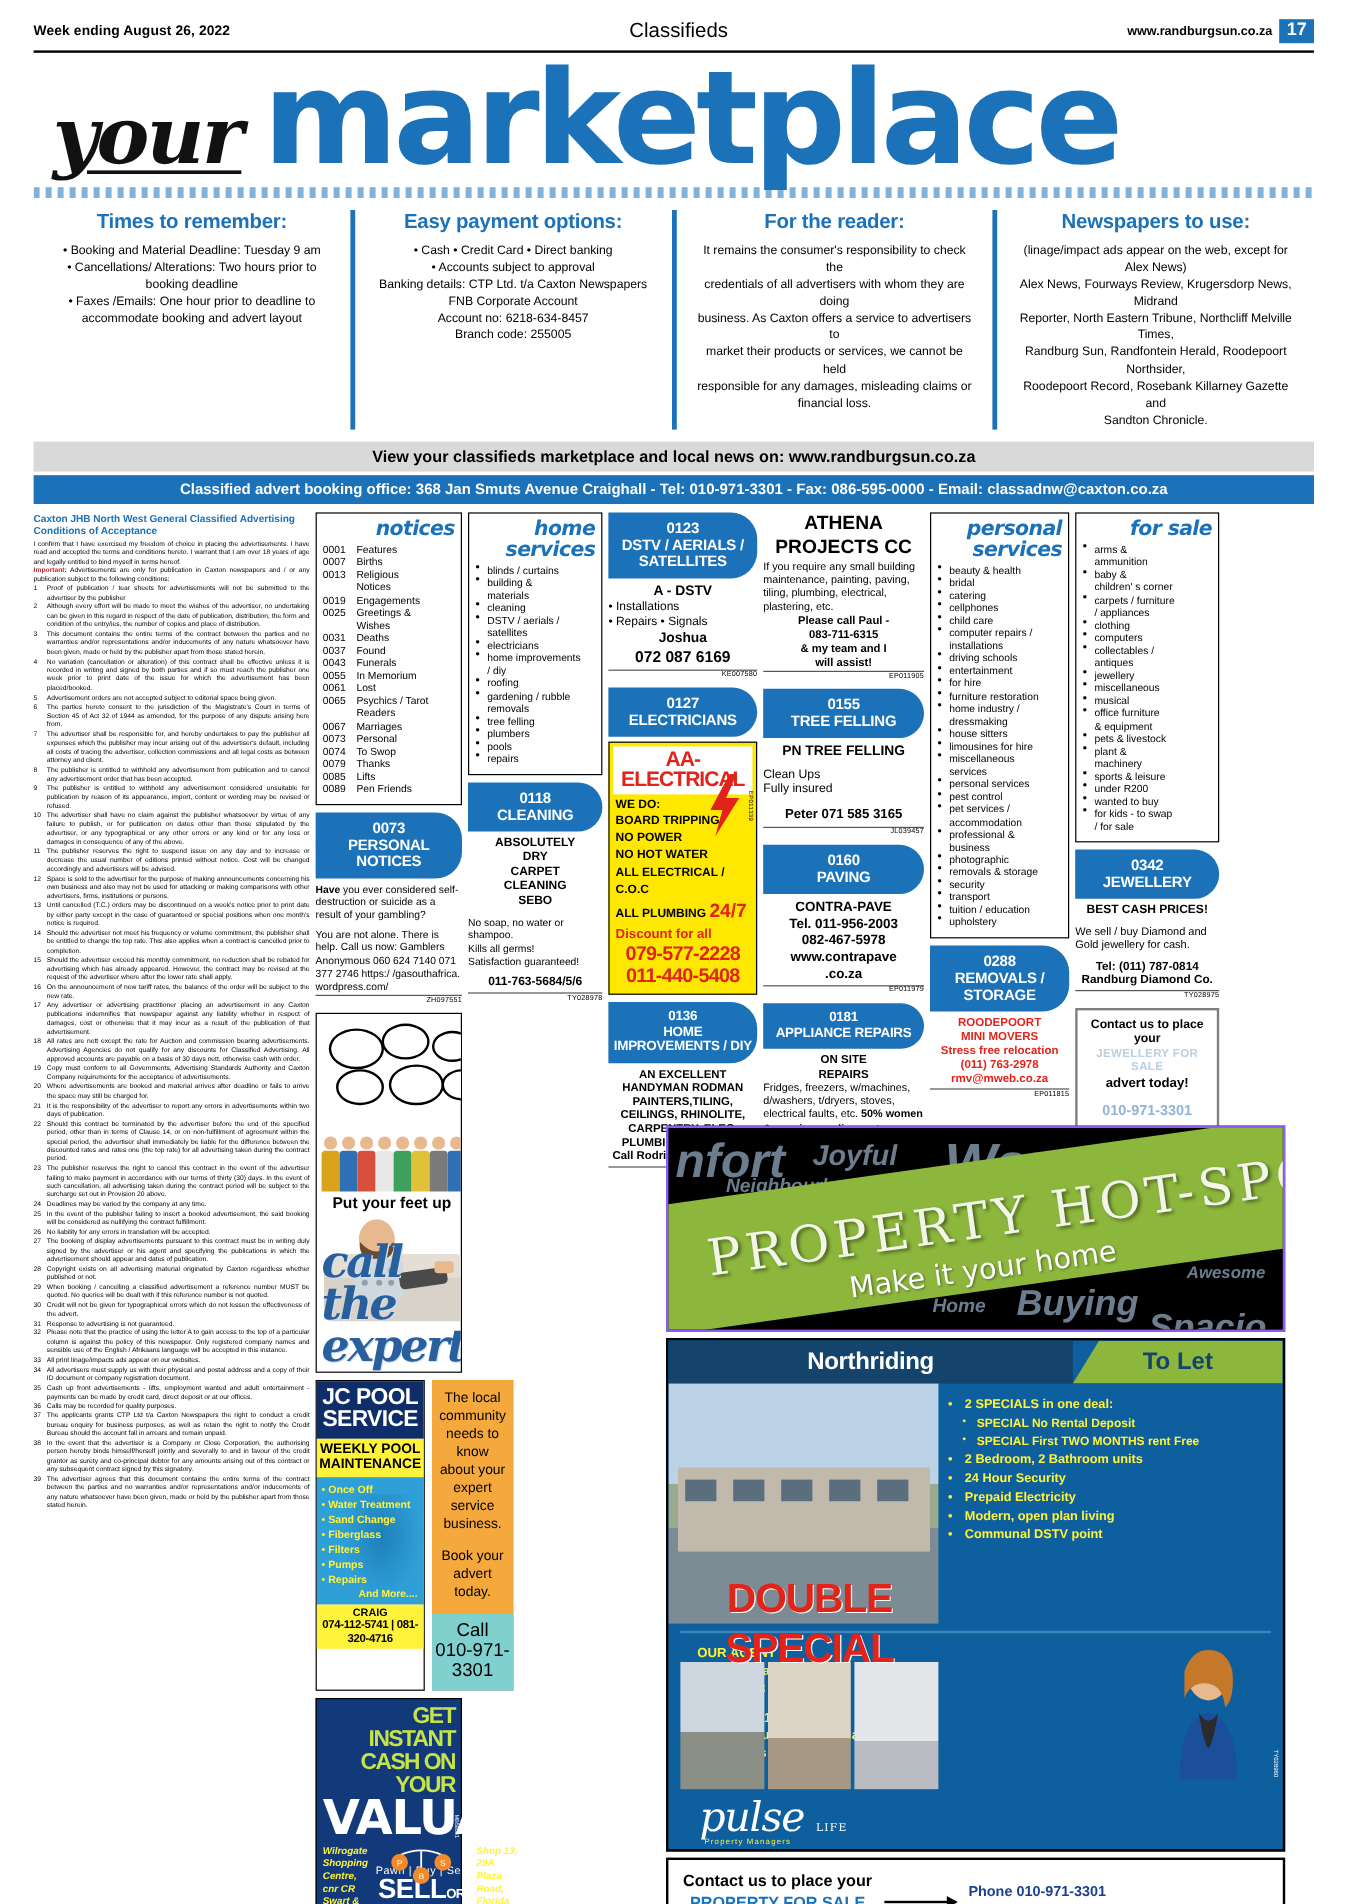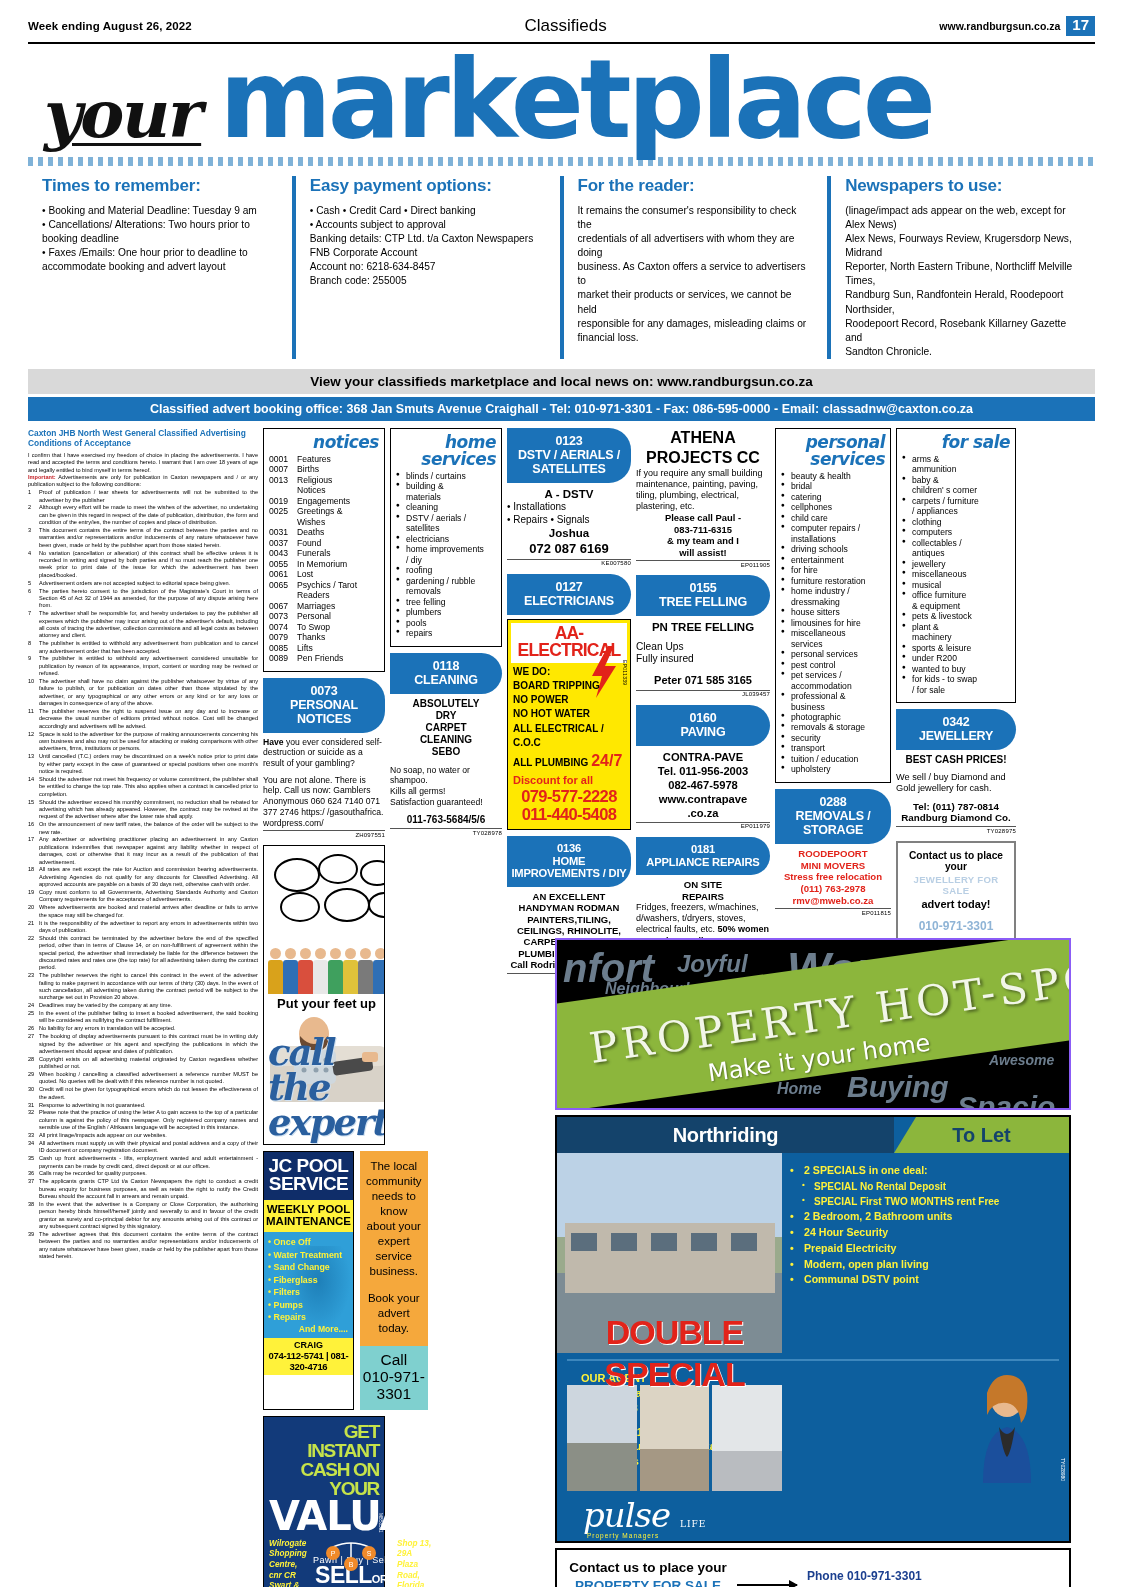--- a/index.html
+++ b/index.html
@@ -29,21 +29,21 @@
              text-decoration: underline; text-underline-offset: 6px; text-decoration-thickness: 3px;
              margin-left: 16px; }
   .mh-market { font-size: 108px; font-weight: bold; color: #1b72b8; letter-spacing: -4px;
                line-height: .92; margin-left: 18px; font-family: "DejaVu Sans", sans-serif; }
   .dashrule { height: 9px; margin: 4px 0 6px;
     background-image: repeating-linear-gradient(to right, #7fb2d8 0 5px, transparent 5px 10px);
     background-size: 10px 9px; }
 
   
   .inforow { display: flex; gap: 0; padding: 4px 0 8px; }
-  .infocol { flex: 1; padding: 0 14px; position: relative; }
+  .infocol { flex: 1; padding: 0 14px; text-align: center; position: relative; }
   .infocol + .infocol { border-left: 4px solid #1b72b8; }
   .info-h { color: #1b72b8; font-size: 17px; font-weight: bold; margin-bottom: 8px; letter-spacing: -.2px; }
   .info-b { font-size: 10.2px; line-height: 1.38; }
 
   
   .greystrip { background: #d9d9d9; text-align: center; font-size: 13.5px; font-weight: bold;
                padding: 5px 0; margin-top: 2px; }
   .bluestrip { background: #1b72b8; color: #fff; text-align: center; font-size: 12.5px;
                font-weight: bold; padding: 5px 0; margin-top: 3px; }
 

